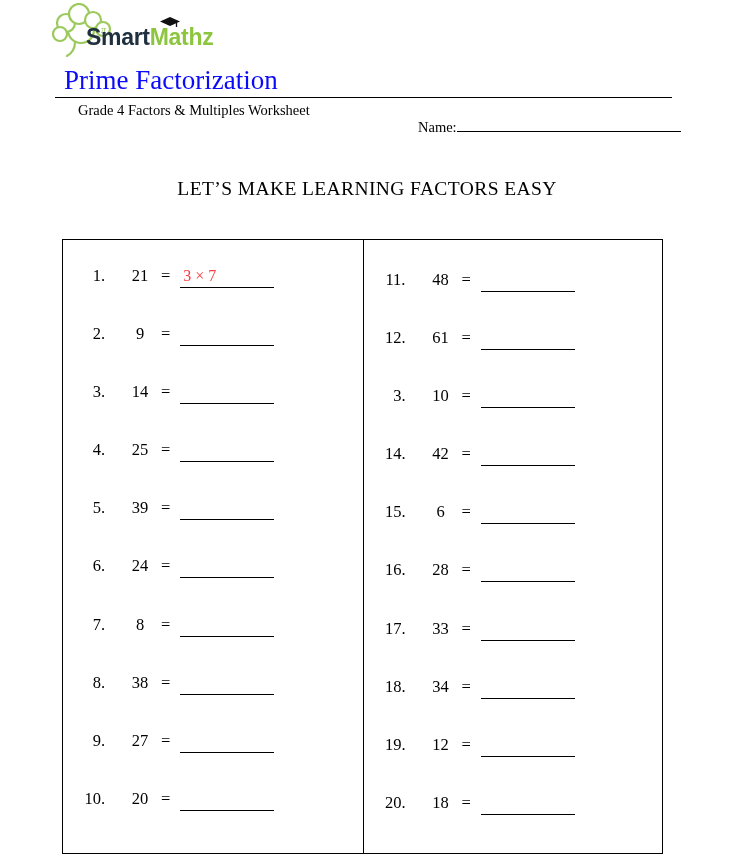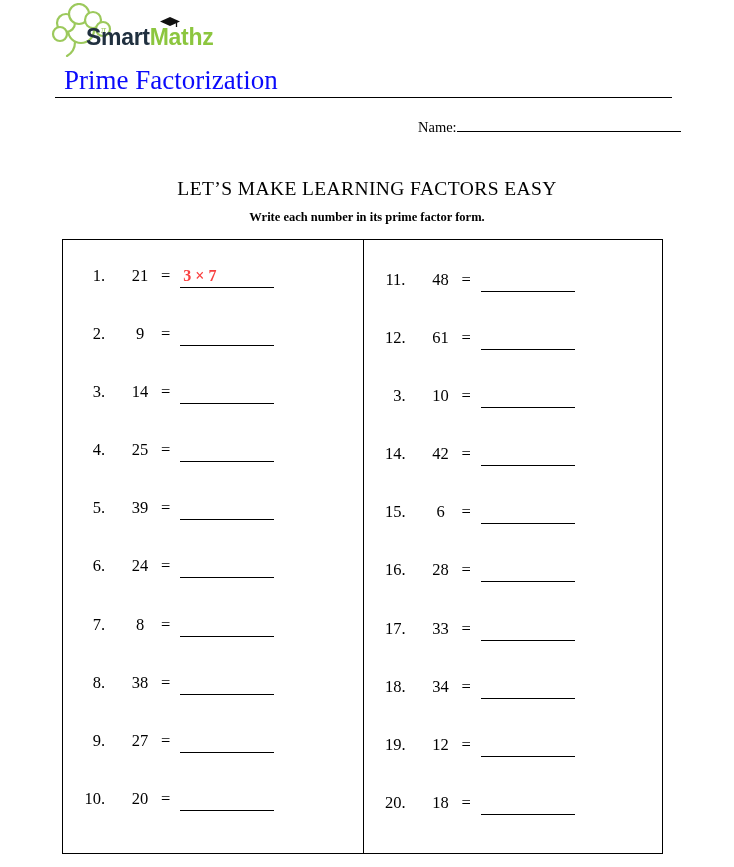--- a/index.html
+++ b/index.html
@@ -47,21 +47,21 @@
   .q-row{height:58.1px;box-sizing:border-box;padding-top:14px;display:flex;align-items:baseline;font-size:16.5px;}
   .q-num{width:34px;text-align:right;flex:none;}
   .q-val{width:22px;margin-left:24px;text-align:center;flex:none;}
   .q-eq{margin:0 10px;flex:none;}
   .q-blank{
     width:94px;height:20px;flex:none;position:relative;top:7px;
     border-bottom:1.4px solid #000;
   }
   .q-ans{
     position:absolute;left:3px;bottom:2px;white-space:nowrap;
-    color:var(--answer-red,#f94040);font-weight:bold;font-size:16px;
+    color:var(--answer-red,#f94040);font-weight:normal;font-size:16px;
   }
 </style>
 </head>
 <body>
 
 <div class="page">
 
   <div class="logo">
     <svg class="tree-icon" width="74" height="54" viewBox="0 0 74 54">
       <g fill="#ffffff" stroke="#9CC95C" stroke-width="2.2" stroke-linecap="round">
@@ -79,24 +79,24 @@
       <span class="brand-smart">Smart</span><span class="brand-mathz"><span>Mathz</span><svg class="cap" width="20" height="11" viewBox="0 0 20 11">
             <path d="M10 0 L20 4.5 L10 9 L0 4.5 Z" fill="#111111"></path>
             <path d="M16.5 5.5 L16.5 10" stroke="#111111" stroke-width="1.3"></path>
           </svg></span>
     </div>
   </div>
 
   <h1 class="page-title">Prime Factorization</h1>
   <div class="top-rule"></div>
 
+  <div class="grade-line">Grade 4 Factors &amp; Multiples Worksheet</div>
   <div class="name-line"><span>Name:</span><span class="u-line u-name"></span></div>
 
   <div class="main-title">LET’S MAKE LEARNING FACTORS EASY</div>
-  <div class="subtitle">Write each number in its prime factor form.</div>
 
   <div class="q-box">
     <div class="q-col" id="col-left">
   <div class="q-row">
     <span class="q-num">1.</span>
     <span class="q-val">21</span>
     <span class="q-eq">=</span>
     <span class="q-blank">
             <span class="q-ans">3 × 7</span>
           </span>

